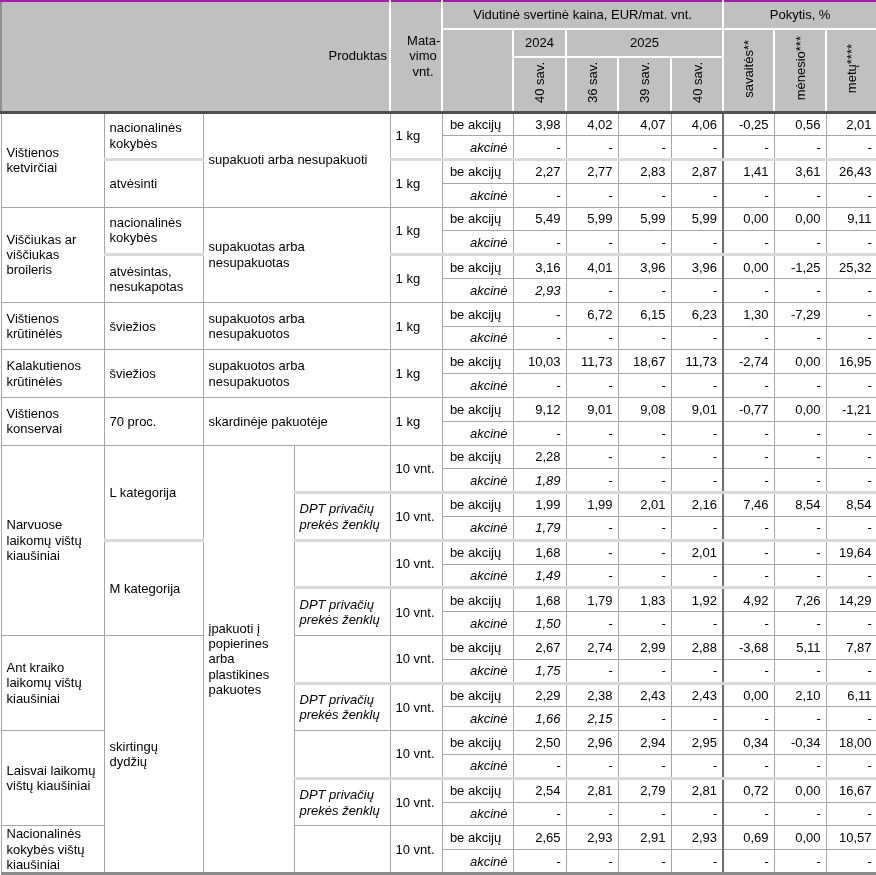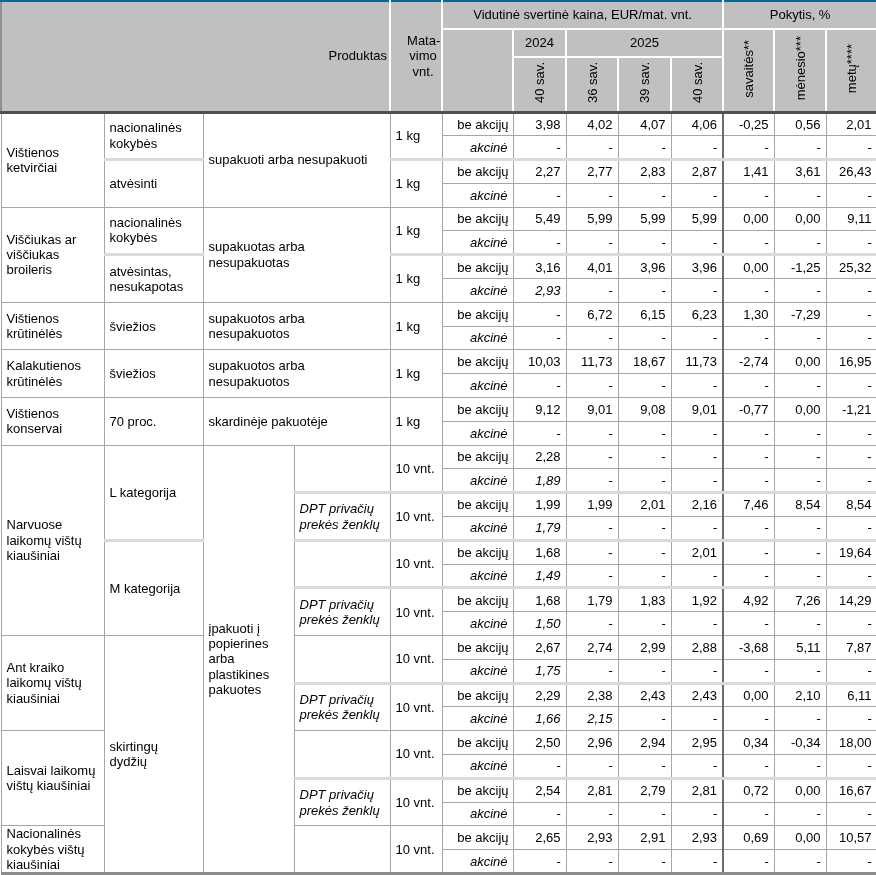--- a/index.html
+++ b/index.html
@@ -7,37 +7,37 @@
   table{border-collapse:collapse;table-layout:fixed;width:876px;
         font-family:"Liberation Sans",sans-serif;font-size:13px;color:#000;
         border-left:1px solid #a6a6a6;border-right:1px solid #a6a6a6;
         border-top:2px solid #909090;border-bottom:3px solid #8c8c8c;}
   
   thead th{background:#c0c0c0;border:2px solid #ffffff;font-weight:normal;
            text-align:center;vertical-align:middle;padding:1px 2px;line-height:1.2;}
   thead tr:nth-child(1){height:28px;}
   thead tr:nth-child(2){height:28px;}
   thead tr:nth-child(3){height:55px;}
-  th.et{border-top:2px solid #0369a1;}
+  th.et{border-top:2px solid #a21caf;}
   th.el{border-left:2px solid #909090;text-align:right;}
   th.er{border-right:2px solid #909090;}
   th.hb{border-bottom:3px solid #4f4f4f;}
   th.pre{white-space:pre-line;padding-left:16px;}
   .vert{writing-mode:vertical-rl;transform:rotate(180deg);white-space:nowrap;
         display:inline-block;line-height:1;}
   
   tbody tr{height:23.8px;}
   tbody td{border:1px solid #a6a6a6;border-top:1px solid #c6c6c6;
            vertical-align:middle;padding:0 4px;line-height:1.18;overflow:hidden;}
   tr.sub td{border-top:3px solid #dadada;}
   tr.grp td{border-top:1px solid #8c8c8c;}
   tbody td:nth-last-child(3){border-left:2px solid #6b6b6b;}
   .c-prod,.c-cat,.c-pack,.c-dpt,.c-unit{text-align:left;padding-left:5px;}
   .c-dpt{font-style:italic;}
-  .c-be{text-align:right;padding-left:0;}
+  .c-be{text-align:center;padding-left:0;}
   .c-akc{font-style:italic;text-align:right;padding-right:5px;}
   .c-n{text-align:right;padding-right:5px;}
   .c-ni{text-align:right;padding-right:5px;font-style:italic;}
 </style>
 </head>
 <body>
 
 <div class="wrap">
   <table>
     <colgroup>

